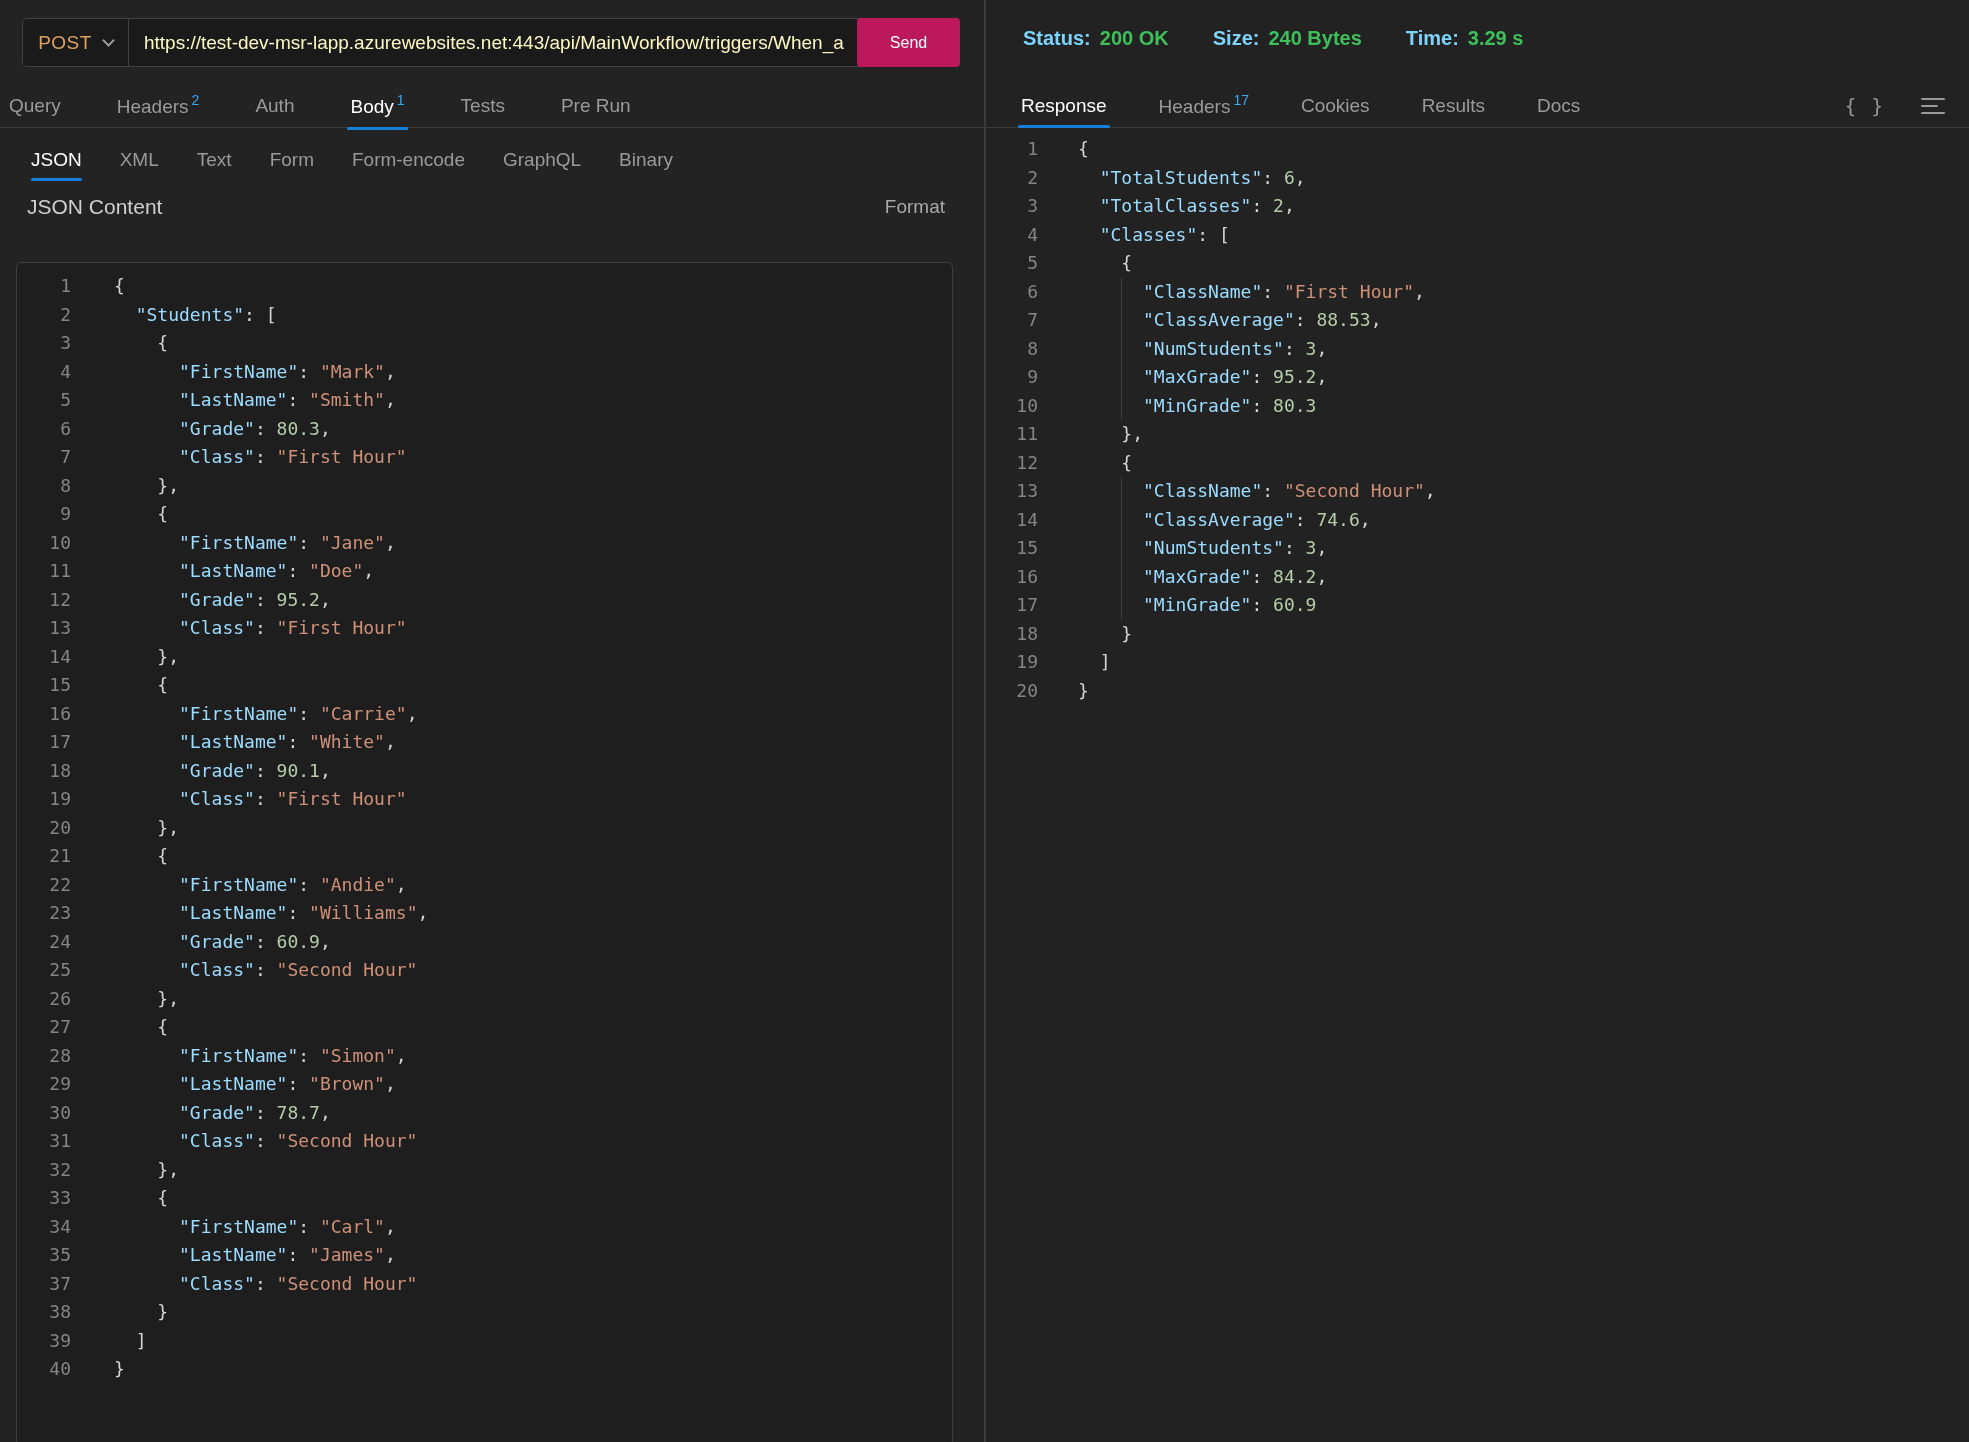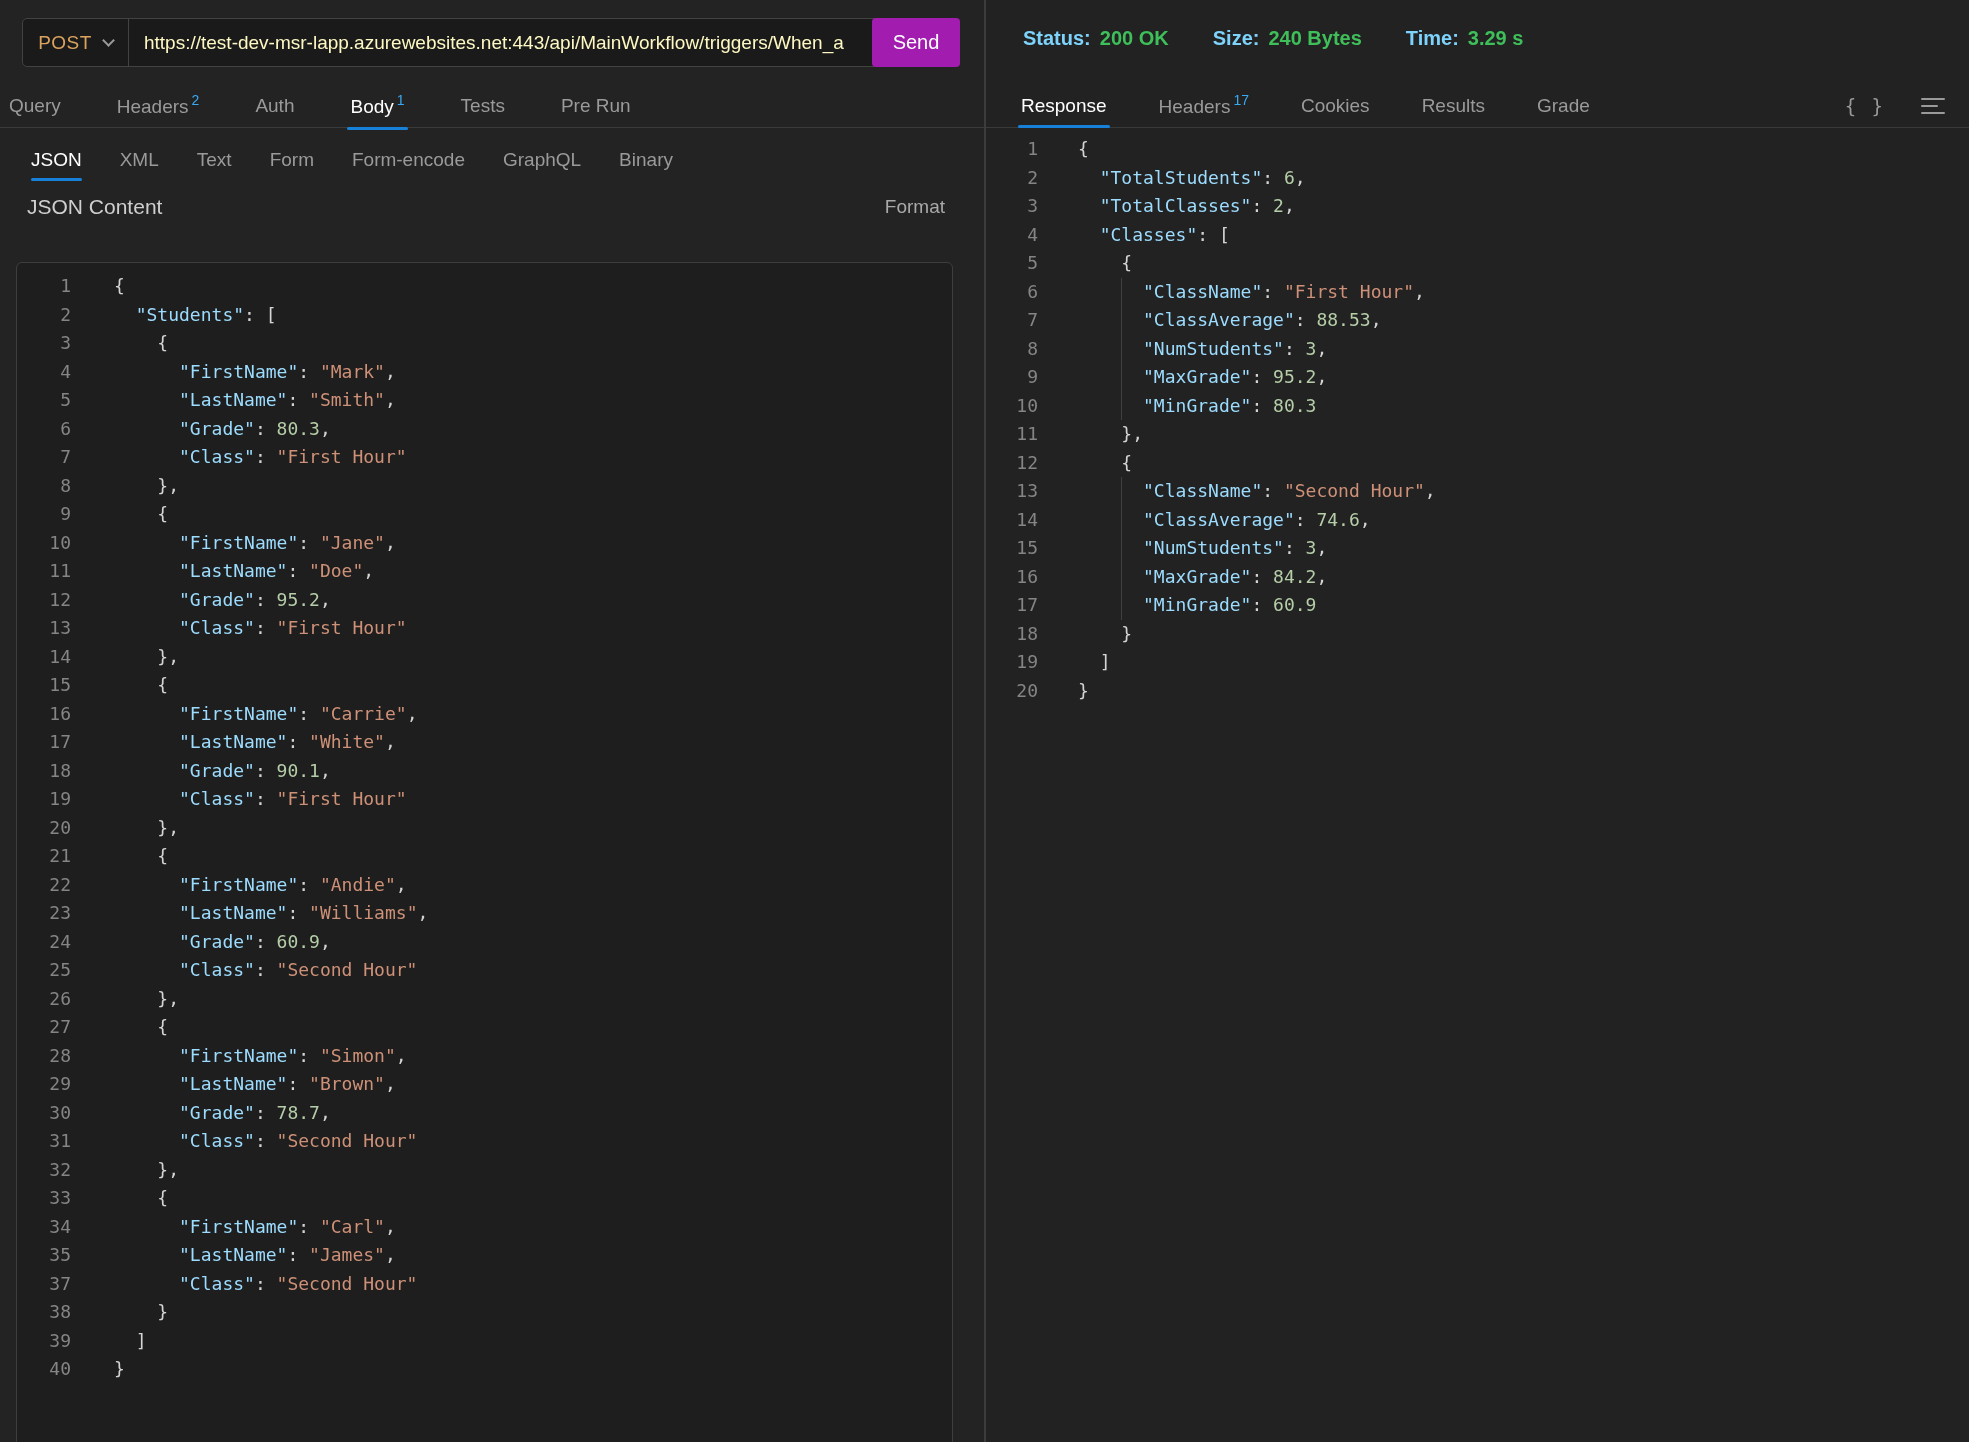--- a/index.html
+++ b/index.html
@@ -12,22 +12,22 @@
 
   .url-row { display:flex; margin:18px 0 0 22px; width:938px; height:49px;
              border:1px solid #424242; border-radius:5px; background:#1a1a1a; }
   .method-select { width:106px; display:flex; align-items:center; justify-content:center; gap:12px;
                    border-right:1px solid #424242; cursor:pointer; }
   .method-label { color:#dba35f; font-size:19px; letter-spacing:.5px; }
   .chevron { width:9px; height:9px; border-right:2px solid #9a9a9a; border-bottom:2px solid #9a9a9a;
              transform:rotate(45deg); margin-top:-5px; }
   .url-input { flex:1; display:flex; align-items:center; padding-left:15px; color:#fef9c3;
                font-size:19px; white-space:nowrap; overflow:hidden; }
-  .send-btn { width:88px; height:49px; margin:-1px -1px 0 0; background:#a21caf; color:#ffffff;
-              font-size:20px; display:flex; align-items:center; justify-content:center;
+  .send-btn { width:103px; height:49px; margin:-1px -1px 0 0; background:#be185d; color:#ffffff;
+              font-size:16px; display:flex; align-items:center; justify-content:center;
               border-radius:4px; cursor:pointer; }
 
   
   .tabs-row { display:flex; align-items:center; height:43px; border-bottom:1px solid #3a3a3a;
               position:relative; }
   .main-tabs { margin-top:18px; padding-left:9px; }
   .tab { position:relative; margin-right:56px; font-size:19px; color:#9a9a9a; cursor:pointer;
          white-space:nowrap; }
   .tab.active { color:#ffffff; }
   .tabs-row .tab.active::after { content:''; position:absolute; left:-3px; right:-3px; bottom:-11px;
@@ -297,21 +297,21 @@
         <span class="stat-value">3.29 s</span>
       </div>
     </div>
 
     <div class="tabs-row resp-tabs">
       <div style="display:flex;align-items:center">
           <div class="tab active"><span>Response</span></div>
           <div class="tab"><span>Headers</span><sup class="badge">17</sup></div>
           <div class="tab"><span>Cookies</span></div>
           <div class="tab"><span>Results</span></div>
-          <div class="tab"><span>Grade</span></div>
+          <div class="tab"><span>Docs</span></div>
         </div>
       <div class="resp-icons">
         <span class="braces-btn">{ }</span>
         <span class="menu-btn">
           <i></i>
             <i></i>
             <i></i>
         </span>
       </div>
     </div>

